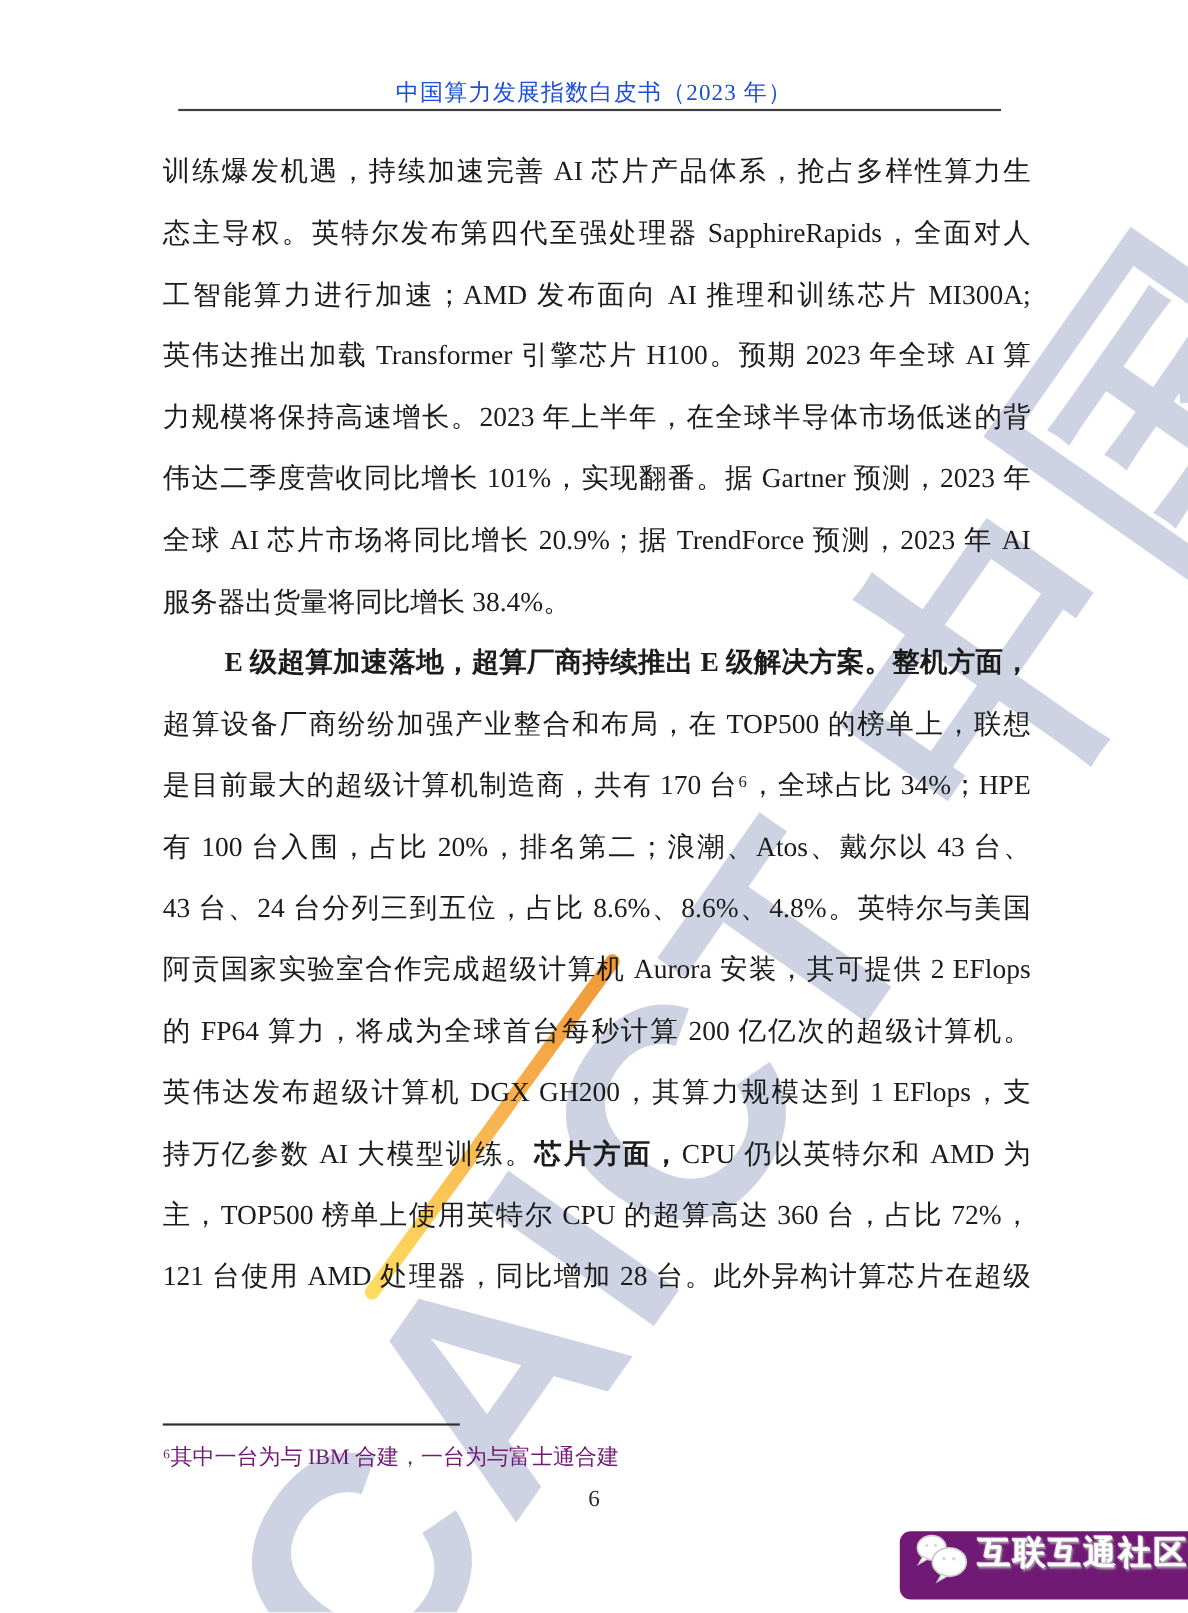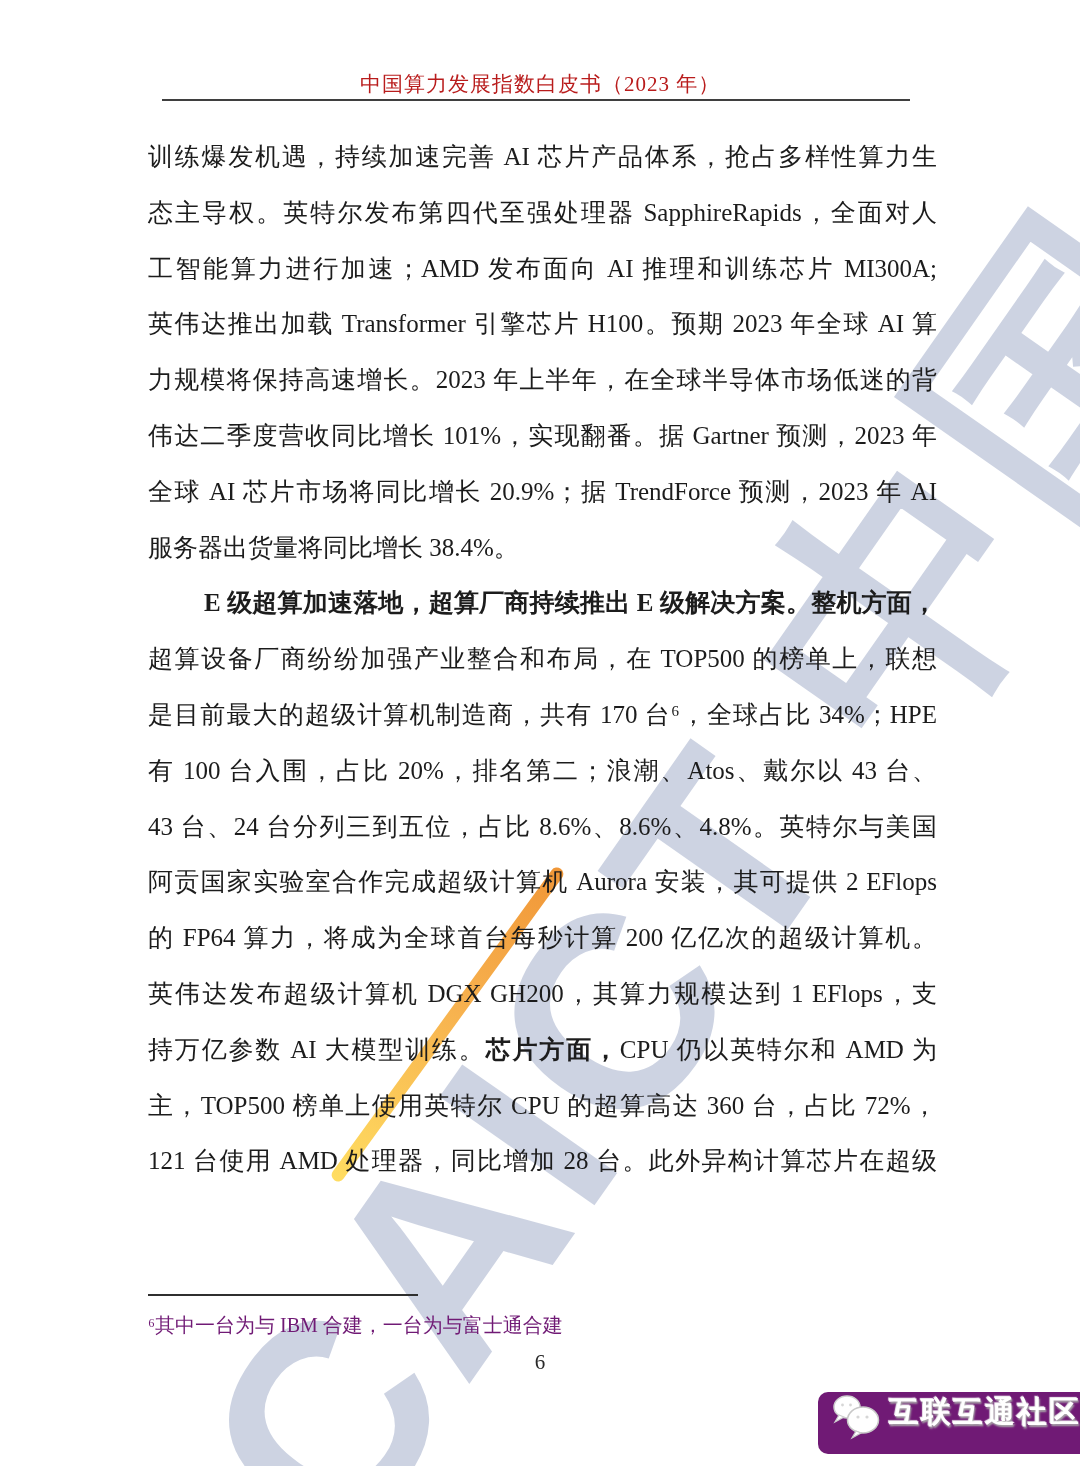--- a/index.html
+++ b/index.html
@@ -46,21 +46,21 @@
 
   
   .header-title {
     position: absolute;
     top: 70px;
     left: 0;
     width: 100%;
     text-align: center;
     font-size: 21px;
     letter-spacing: 1px;
-    color: #b91c1c;
+    color: #1d4ed8;
     z-index: 2;
   }
   .header-rule {
     position: absolute;
     top: 99px;
     left: 162px;
     width: 748px;
     height: 2px;
     background: #3f3f3f;
     z-index: 2;

